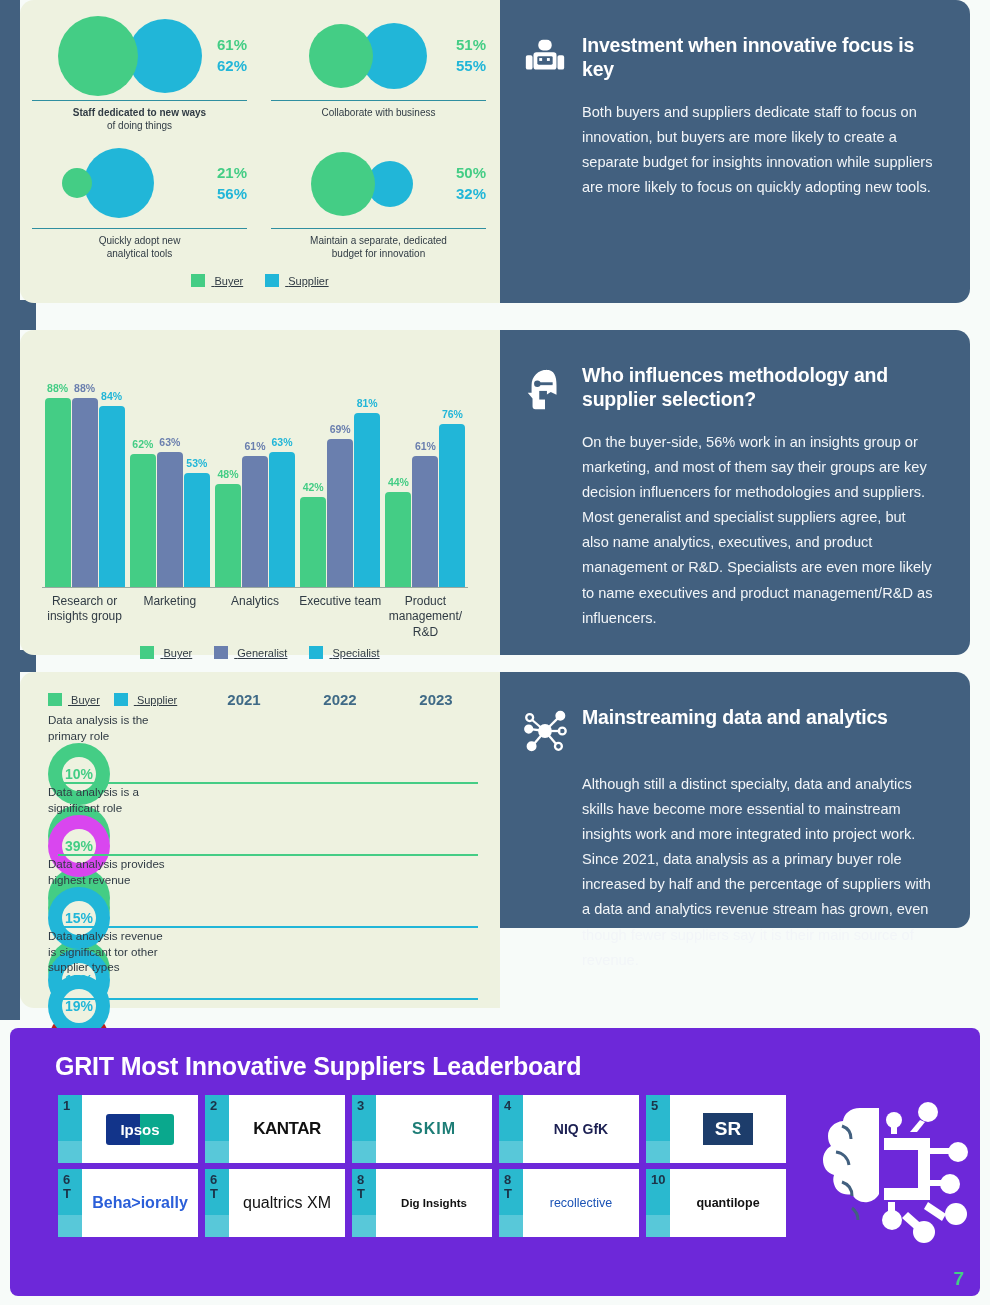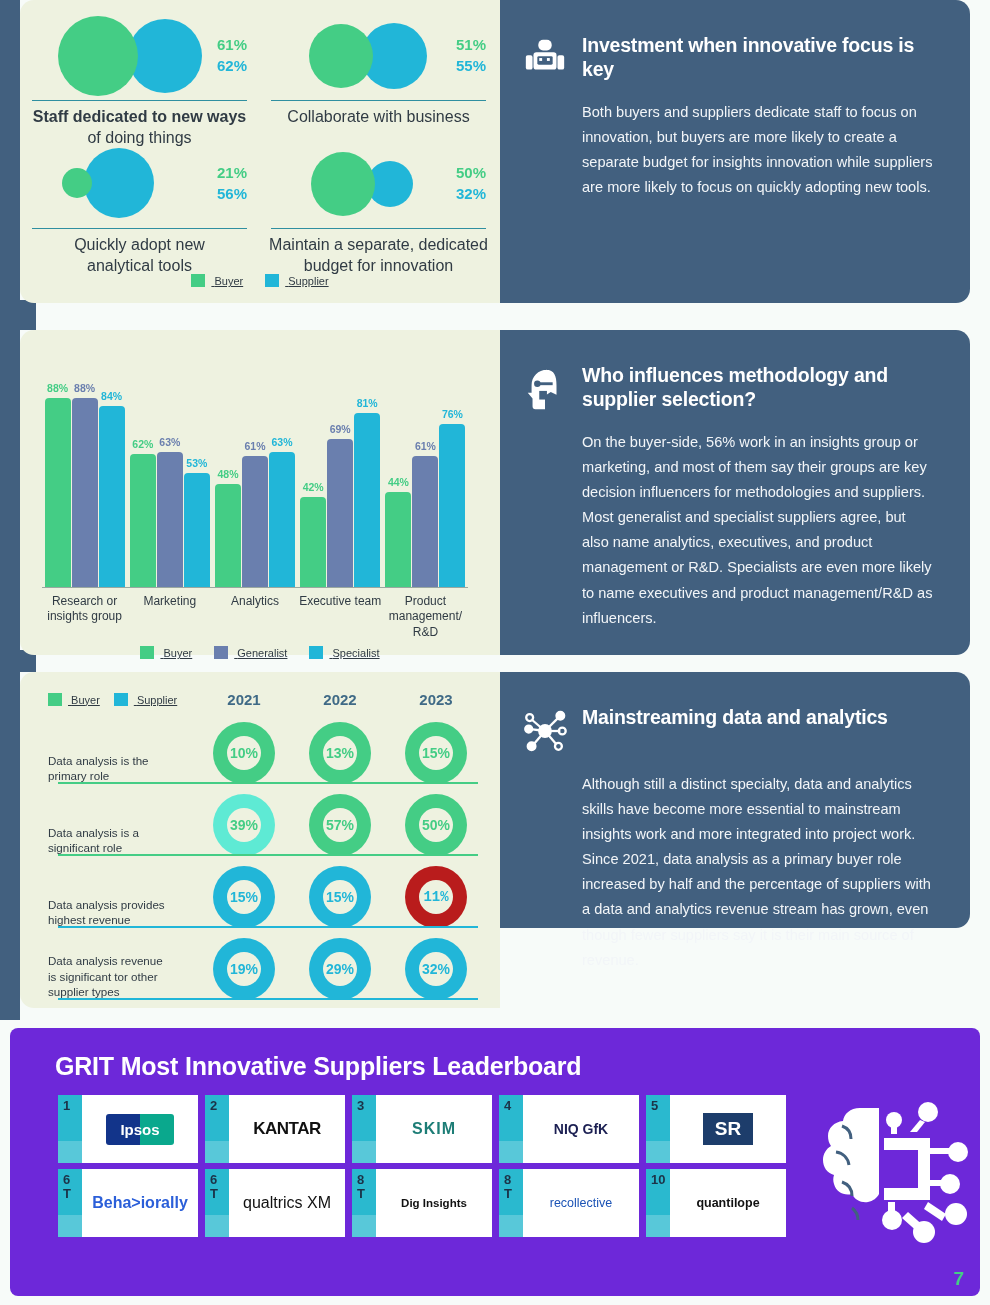--- a/index.html
+++ b/index.html
@@ -50,21 +50,21 @@
   .c-blue  { background: #21b6d8; z-index: 1; }
   .venn-nums {
     position: absolute; right: 12px; top: 50%;
     transform: translateY(-50%); text-align: left;
     font-weight: bold; font-size: 15px; line-height: 1.38;
   }
   .n-green { color: #44cd85; }
   .n-blue  { color: #21b6d8; }
   .venn-rule { border-top: 1.4px solid #2f8fa0; margin: 0 12px; }
   .venn-label {
-    text-align: center; font-size: 16px; color: #303b44;
+    text-align: center; font-size: 10px; color: #303b44;
     line-height: 1.32; padding: 5px 8px 0 8px;
   }
   .legend { display: flex; justify-content: center; gap: 22px; align-items: center;
             font-size: 11px; color: #303b44; text-decoration: underline; }
   .sw { width: 14px; height: 13px; display: inline-block; margin-right: 6px; vertical-align: -2px; }
 
   
   .bars-wrap { position: relative; padding: 20px 32px 0 22px; }
   .bars { display: flex; align-items: flex-end; height: 238px;
           border-bottom: 1.4px solid #9aa8a0; }
@@ -78,21 +78,21 @@
   .b-gen   { background: #6a7fae; } .b-gen span   { color: #6a7fae; }
   .b-spec  { background: #21b6d8; } .b-spec span  { color: #21b6d8; }
   .xlabels { display: flex; padding-top: 6px; }
   .xlab { flex: 1; text-align: center; font-size: 12px; color: #303b44; line-height: 1.28; }
 
   
   .dt { padding: 14px 16px 8px 28px; }
   .dt-head { display: flex; align-items: center; height: 26px; }
   .dt-head .lbl { width: 148px; }
   .dt-head .yr { flex: 1; text-align: center; font-size: 15px; font-weight: bold; color: #3f6a86; }
-  .dt-row { display: flex; align-items: flex-end; position: relative; height: 72px; }
+  .dt-row { display: flex; align-items: flex-start; position: relative; height: 72px; flex-direction: column; }
   .dt-row .lbl { width: 148px; font-size: 11.6px; color: #303b44; line-height: 1.34; padding-right: 8px; }
   .dt-cell { flex: 1; display: flex; justify-content: center; }
   .donut {
     width: 62px; height: 62px; border-radius: 50%;
     display: flex; align-items: center; justify-content: center;
     font-size: 14px; font-weight: bold;
   }
   .donut i { width: 34px; height: 34px; border-radius: 50%; background: #eef2e0;
              display: flex; align-items: center; justify-content: center; font-style: normal; }
   .dt-rule { position: absolute; left: 10px; right: 6px; bottom: 0; height: 2px; }
@@ -365,21 +365,21 @@
                 </div>
               </div>
               <div class="dt-rule" style="background: rgb(68, 205, 133);"></div>
             </div>
             <div class="dt-row">
               <div class="lbl">
                 <div>Data analysis is a</div>
                 <div>significant role</div>
               </div>
               <div class="dt-cell">
-                <div class="donut" style="background: #5eead4; color: rgb(68, 205, 133);">
+                <div class="donut" style="background: #d946ef; color: rgb(68, 205, 133);">
                   <i>39%</i>
                 </div>
               </div>
               <div class="dt-cell">
                 <div class="donut" style="background: rgb(68, 205, 133); color: rgb(68, 205, 133);">
                   <i>57%</i>
                 </div>
               </div>
               <div class="dt-cell">
                 <div class="donut" style="background: rgb(68, 205, 133); color: rgb(68, 205, 133);">

